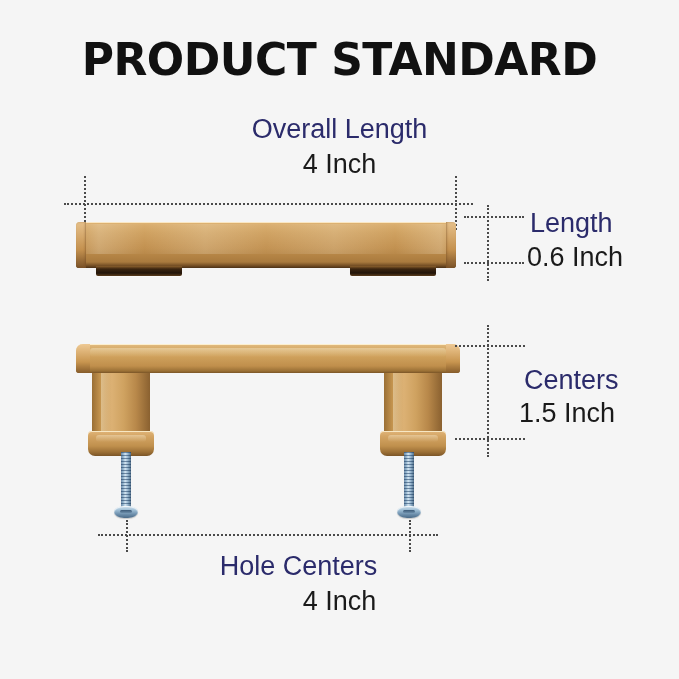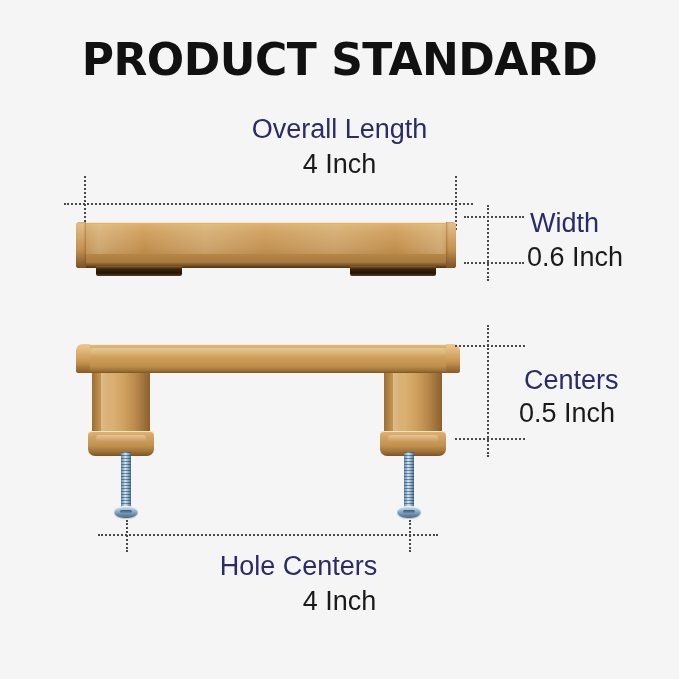--- a/index.html
+++ b/index.html
@@ -285,21 +285,21 @@
   <div id="handle-side">
     <div class="bar">
       <div class="sheen"></div>
       <div class="lcap"></div>
       <div class="rcap"></div>
     </div>
   </div>
   <div class="side-foot" id="side-foot-l"></div>
   <div class="side-foot" id="side-foot-r"></div>
 
-  <div class="dim-label" id="width-label">Width</div>
+  <div class="dim-label" id="width-label">Length</div>
   <div class="dim-value" id="width-value">0.6 Inch</div>
   <div class="dash-v" id="w-v"></div>
   <div class="dash-h" id="w-h-t"></div>
   <div class="dash-h" id="w-h-b"></div>
 
   <div id="handle-front">
     <div class="top-bar">
       <div class="edge"></div>
       <div class="endL"></div>
       <div class="endR"></div>
@@ -329,21 +329,21 @@
     </div>
   </div>
   <div class="screw" id="screw-r">
     <div class="shaft"></div>
     <div class="head">
       <div class="slot"></div>
     </div>
   </div>
 
   <div class="dim-label" id="height-label">Centers</div>
-  <div class="dim-value" id="height-value">0.5 Inch</div>
+  <div class="dim-value" id="height-value">1.5 Inch</div>
   <div class="dash-v" id="h-v"></div>
   <div class="dash-h" id="h-h-t"></div>
   <div class="dash-h" id="h-h-b"></div>
 
   <div class="dash-h" id="hc-h"></div>
   <div class="dash-v" id="hc-v-l"></div>
   <div class="dash-v" id="hc-v-r"></div>
   <div class="dim-label" id="hole-label">Hole Centers</div>
   <div class="dim-value" id="hole-value">4 Inch</div>
 

